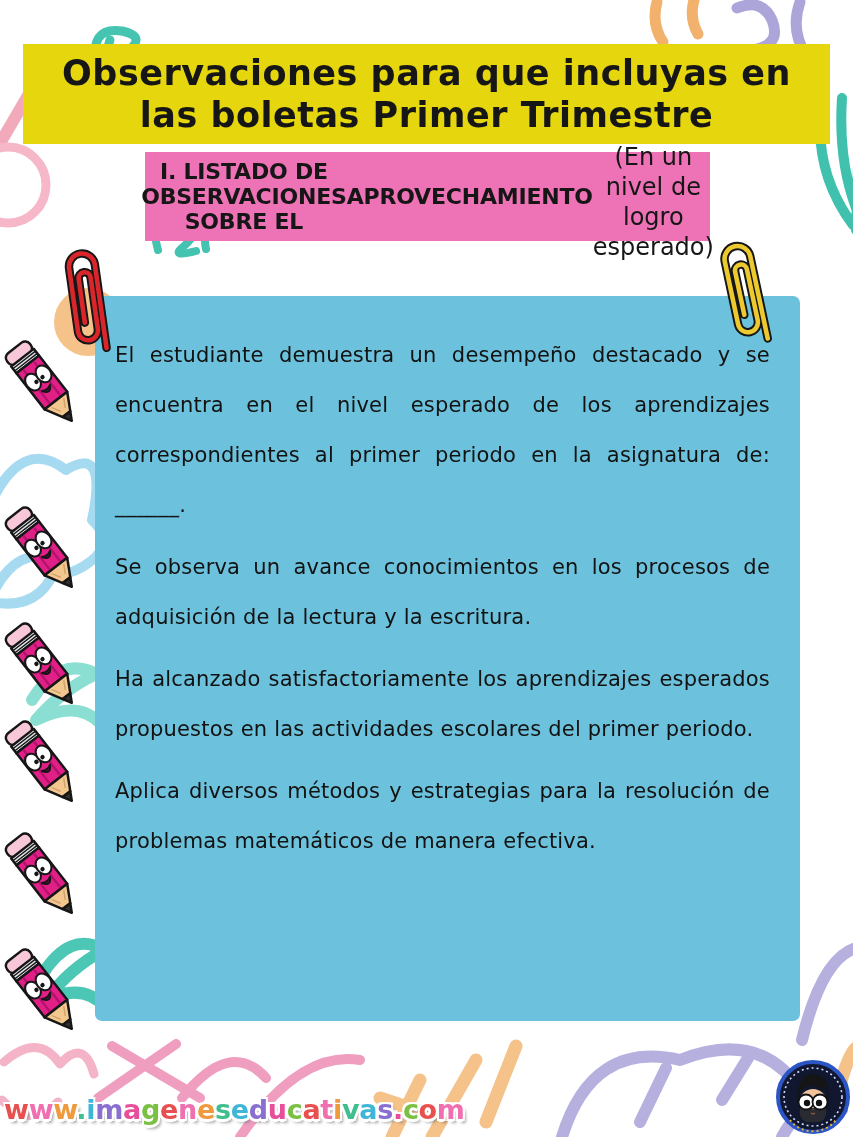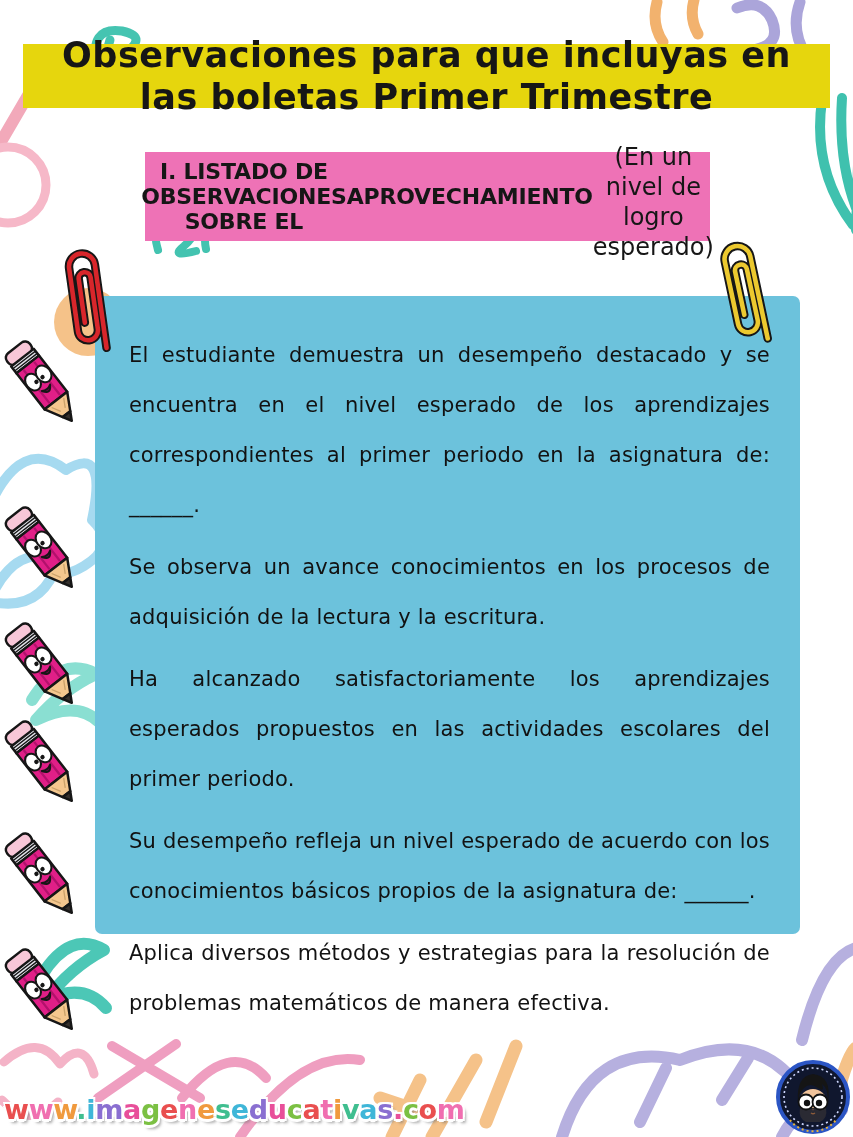--- a/index.html
+++ b/index.html
@@ -11,37 +11,37 @@
   html,body{background:#777}
   #canvas{
     position:relative;width:853px;height:1137px;margin:0 auto;background:#fff;
     overflow:hidden;font-family:"DejaVu Sans","Liberation Sans",sans-serif;
     color:var(--text-dark);
   }
   
   #doodles{position:absolute;inset:0;z-index:0}
   
   .title-banner{
-    position:absolute;left:23px;top:44px;width:807px;height:64px;z-index:2;
+    position:absolute;left:23px;top:44px;width:807px;height:100px;z-index:2;
     background:var(--banner-yellow);display:flex;flex-direction:column;
     align-items:center;justify-content:center;text-align:center;
   }
   .title-banner .line{font-size:35px;font-weight:bold;line-height:42px;letter-spacing:.5px}
   
   .section-header{
     position:absolute;left:145px;top:152px;width:565px;height:89px;z-index:2;
     background:var(--banner-pink);display:flex;
     align-items:center;justify-content:center;text-align:center;
   }
   .section-header .hline{font-size:22px;font-weight:bold;line-height:25px;letter-spacing:-.2px}
   .section-header .sub{font-size:24px;line-height:30px;margin-top:10px}
   
   .panel{
-    position:absolute;left:95px;top:296px;width:705px;height:638px;z-index:1;
-    background:var(--panel-blue);border-radius:7px;padding:34px 30px 0 34px;
+    position:absolute;left:95px;top:296px;width:705px;height:725px;z-index:1;
+    background:var(--panel-blue);border-radius:7px;padding:34px 30px 0 20px;
   }
   .panel p{
     font-size:21px;line-height:50px;text-align:justify;margin:0 0 12px 0;
     letter-spacing:.2px;color:#121212;
   }
   
   .pencil{position:absolute;left:22px;width:42px;height:96px;z-index:3;
     transform:rotate(-38deg);transform-origin:50% 50%}
   .p1{top:336px}.p2{top:502px}.p3{top:618px}.p4{top:716px}.p5{top:828px}.p6{top:944px}
   
@@ -88,21 +88,20 @@
   <div class="section-header">
     <div class="hline">I. LISTADO DE OBSERVACIONES SOBRE EL</div>
     <div class="hline">APROVECHAMIENTO</div>
     <div class="sub">(En un nivel de logro esperado)</div>
   </div>
 
   <div class="panel">
     <p>El estudiante demuestra un desempeño destacado y se encuentra en el nivel esperado de los aprendizajes correspondientes al primer periodo en la asignatura de: ______.</p>
     <p>Se observa un avance conocimientos en los procesos de adquisición de la lectura y la escritura.</p>
     <p>Ha alcanzado satisfactoriamente los aprendizajes esperados propuestos en las actividades escolares del primer periodo.</p>
-    <p>Su desempeño refleja un nivel esperado de acuerdo con los conocimientos básicos propios de la asignatura de: ______.</p>
     <p>Aplica diversos métodos y estrategias para la resolución de problemas matemáticos de manera efectiva.</p>
   </div>
 
   <svg class="clip clip-red" viewBox="0 0 44 112">
     <path d="M34,104 L34,20 A13,13 0 0 0 8,20 L8,84 A10,10 0 0 0 28,84 L28,32 A6,6 0 0 0 16,32 L16,76" stroke="#161616" stroke-width="8.5" fill="none" stroke-linecap="round"></path>
     <path d="M34,104 L34,20 A13,13 0 0 0 8,20 L8,84 A10,10 0 0 0 28,84 L28,32 A6,6 0 0 0 16,32 L16,76" stroke="var(--paperclip-red,#d8262b)" stroke-width="4.6" fill="none" stroke-linecap="round"></path>
   </svg>
   <svg class="clip clip-yellow" viewBox="0 0 44 112">
     <path d="M34,104 L34,20 A13,13 0 0 0 8,20 L8,84 A10,10 0 0 0 28,84 L28,32 A6,6 0 0 0 16,32 L16,76" stroke="#161616" stroke-width="8.5" fill="none" stroke-linecap="round"></path>
     <path d="M34,104 L34,20 A13,13 0 0 0 8,20 L8,84 A10,10 0 0 0 28,84 L28,32 A6,6 0 0 0 16,32 L16,76" stroke="var(--paperclip-yellow,#ecc92f)" stroke-width="4.6" fill="none" stroke-linecap="round"></path>

